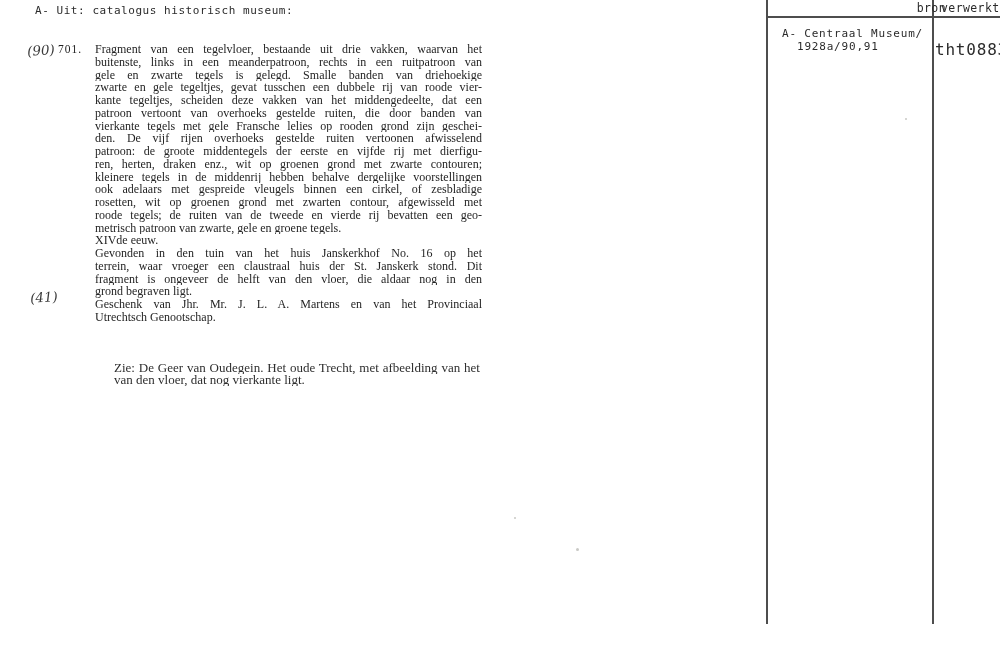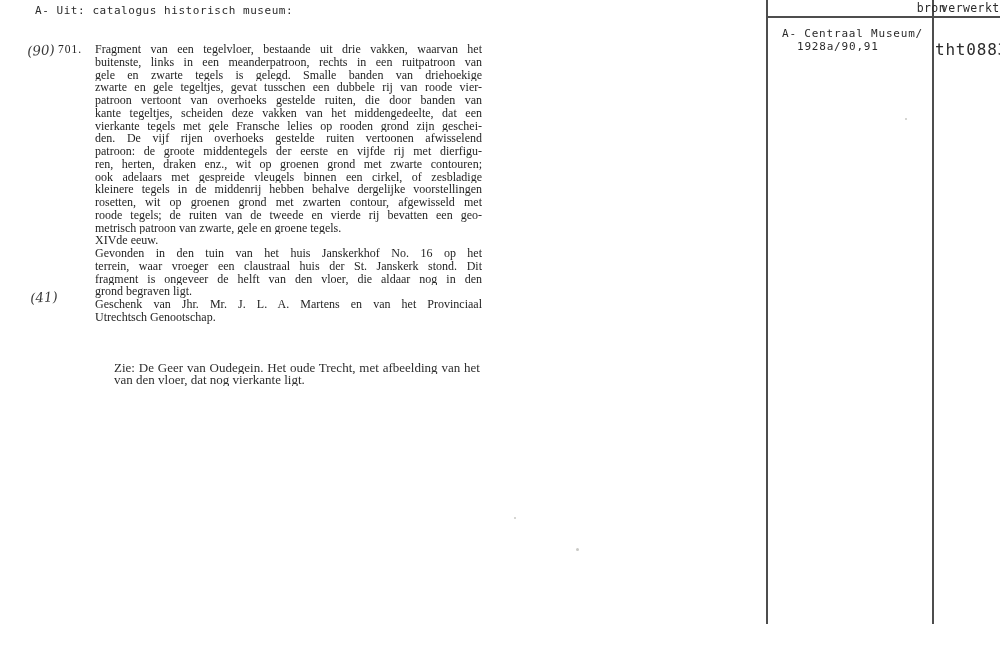--- a/index.html
+++ b/index.html
@@ -173,28 +173,28 @@
   <div class="margin-mark mark-top">(90)</div>
   <div class="margin-mark mark-bottom">(41)</div>
 
   <div class="entry-number">701.</div>
 
   <div class="entry-body" id="entry-body">
       <div class="tline">Fragment van een tegelvloer, bestaande uit drie vakken, waarvan het</div>
       <div class="tline">buitenste, links in een meanderpatroon, rechts in een ruitpatroon van</div>
       <div class="tline">gele en zwarte tegels is gelegd. Smalle banden van driehoekige</div>
       <div class="tline">zwarte en gele tegeltjes, gevat tusschen een dubbele rij van roode vier-</div>
+      <div class="tline">kante tegeltjes, scheiden deze vakken van het middengedeelte, dat een</div>
       <div class="tline">patroon vertoont van overhoeks gestelde ruiten, die door banden van</div>
-      <div class="tline">kante tegeltjes, scheiden deze vakken van het middengedeelte, dat een</div>
       <div class="tline">vierkante tegels met gele Fransche lelies op rooden grond zijn geschei-</div>
       <div class="tline">den. De vijf rijen overhoeks gestelde ruiten vertoonen afwisselend</div>
       <div class="tline">patroon: de groote middentegels der eerste en vijfde rij met dierfigu-</div>
       <div class="tline">ren, herten, draken enz., wit op groenen grond met zwarte contouren;</div>
+      <div class="tline">kleinere tegels in de middenrij hebben behalve dergelijke voorstellingen</div>
       <div class="tline">ook adelaars met gespreide vleugels binnen een cirkel, of zesbladige</div>
-      <div class="tline">kleinere tegels in de middenrij hebben behalve dergelijke voorstellingen</div>
       <div class="tline">rosetten, wit op groenen grond met zwarten contour, afgewisseld met</div>
       <div class="tline">roode tegels; de ruiten van de tweede en vierde rij bevatten een geo-</div>
       <div class="tline para-end">metrisch patroon van zwarte, gele en groene tegels.</div>
       <div class="tline para-end">XIVde eeuw.</div>
       <div class="tline">Gevonden in den tuin van het huis Janskerkhof No. 16 op het</div>
       <div class="tline">terrein, waar vroeger een claustraal huis der St. Janskerk stond. Dit</div>
       <div class="tline">fragment is ongeveer de helft van den vloer, die aldaar nog in den</div>
       <div class="tline para-end">grond begraven ligt.</div>
       <div class="tline">Geschenk van Jhr. Mr. J. L. A. Martens en van het Provinciaal</div>
       <div class="tline para-end">Utrechtsch Genootschap.</div>

